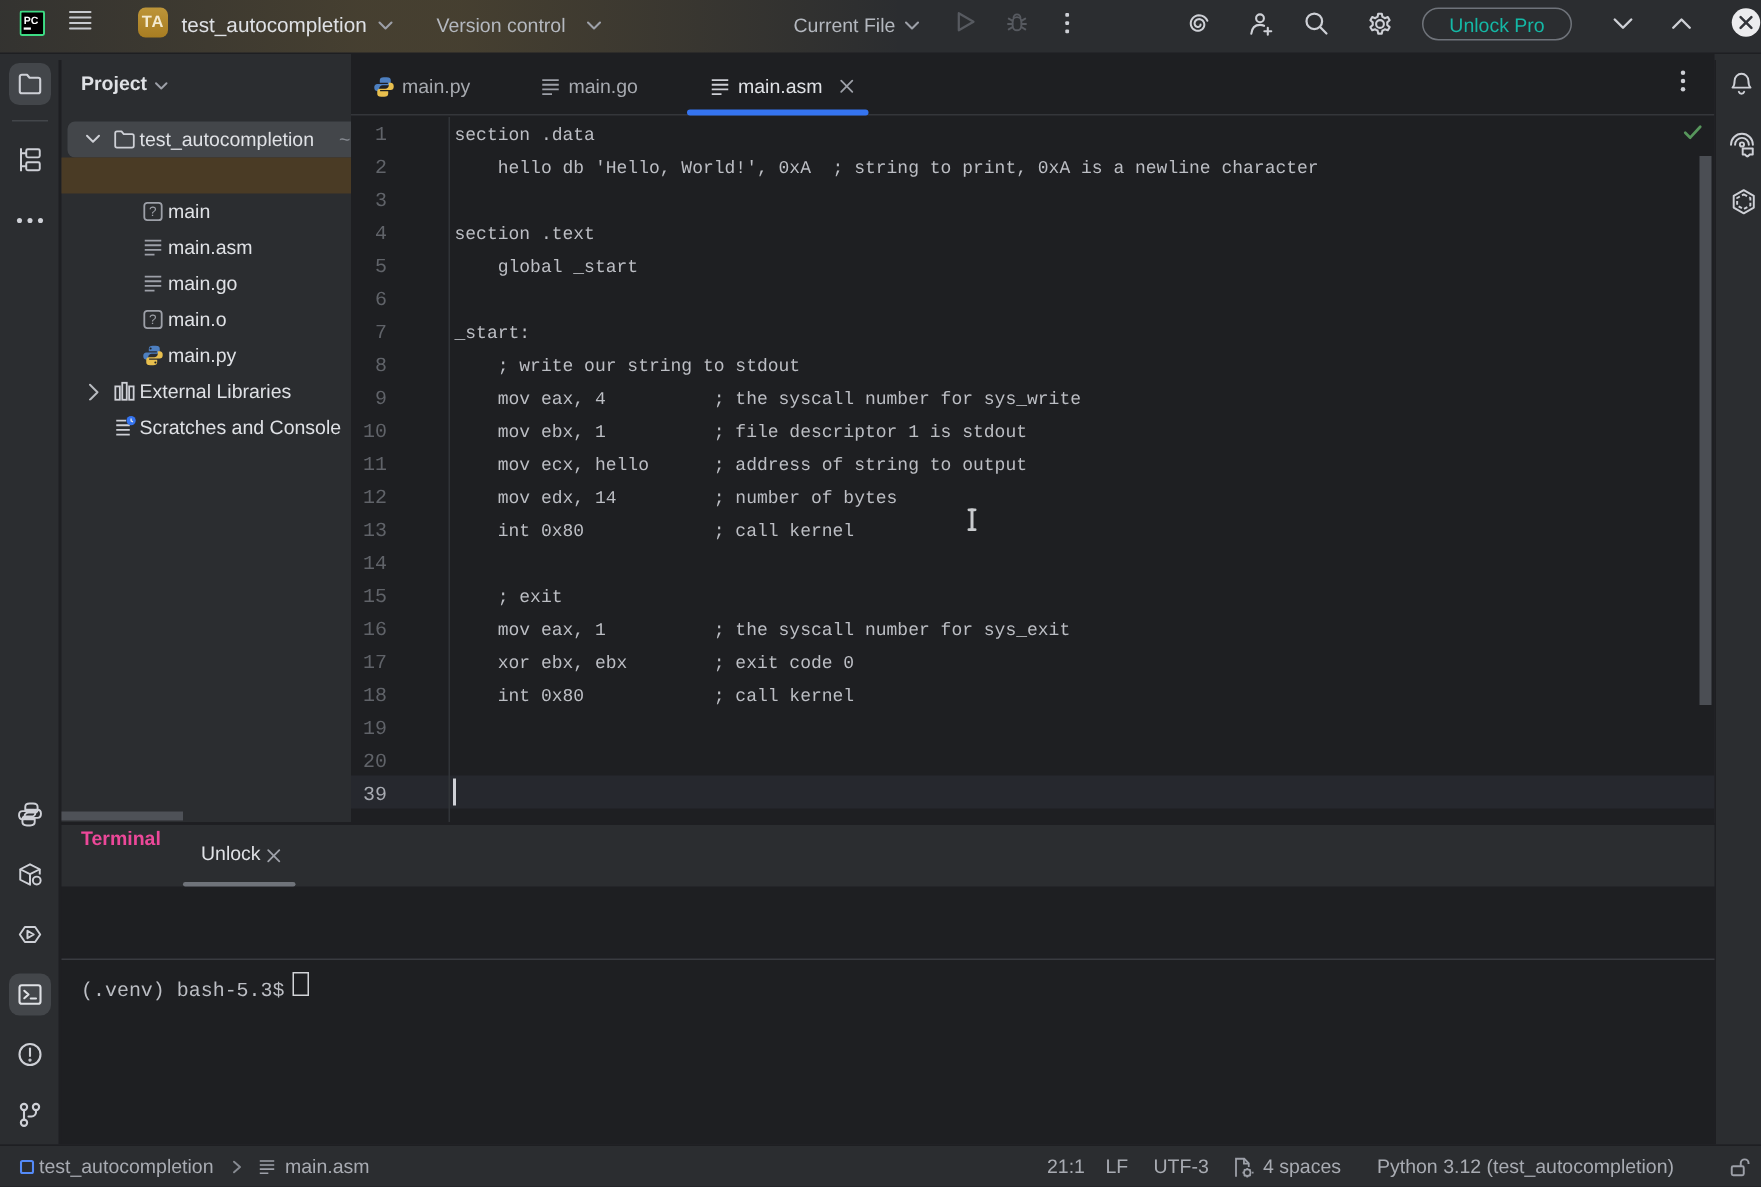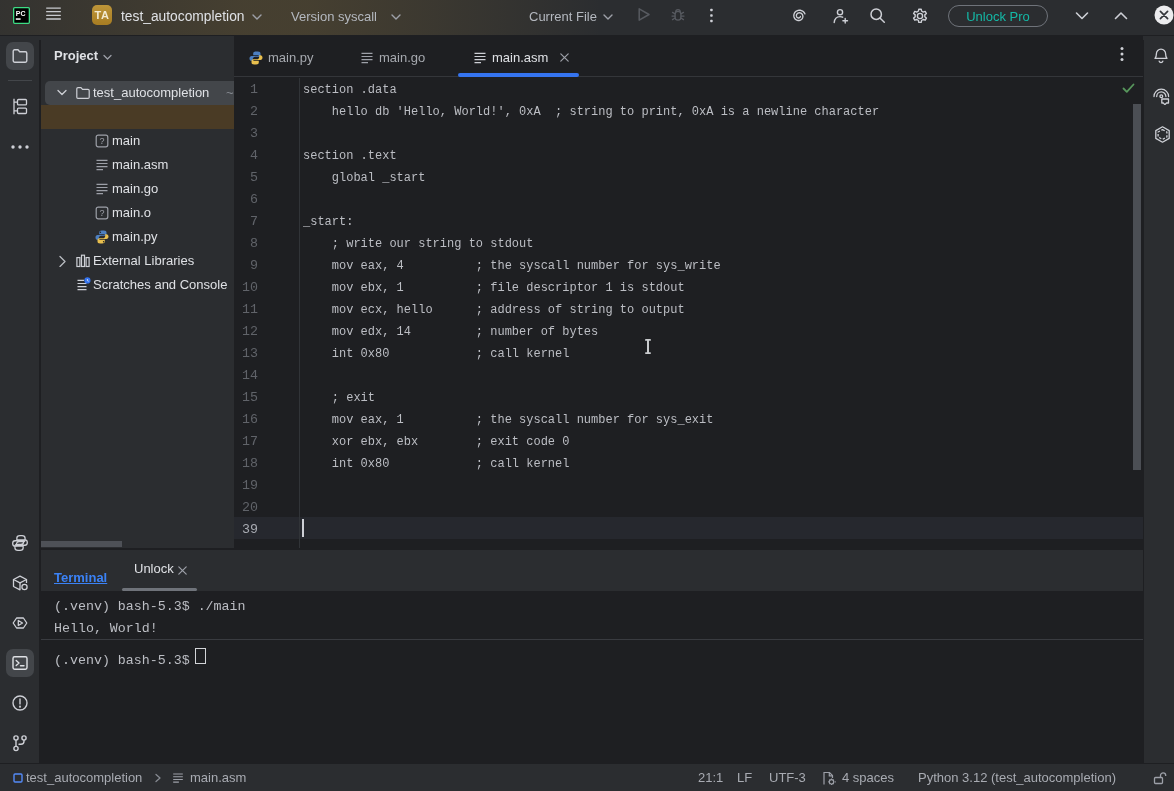--- a/index.html
+++ b/index.html
@@ -72,21 +72,21 @@
           <rect y="7.7" width="15" height="1.3" rx="0.65"></rect>
           <rect y="11.35" width="15" height="1.3" rx="0.65"></rect>
         </g>
     </svg>
 
     <div class="abs" style="left:92px;top:5px;width:20px;height:20px;border-radius:5px;background:linear-gradient(180deg,#bd9539,#a87d22);color:#f3ead0;font-size:11px;font-weight:bold;text-align:center;line-height:20px;letter-spacing:0.5px;">TA</div>
     <div class="abs tbtext" style="left:121px;top:0;font-size:13.8px">test_autocompletion</div>
     <svg class="abs" style="left:250px;top:10px" width="14" height="14" viewBox="0 0 14 14">
         <path d="M3 5 L7 9 L11 5" stroke="#9da0a8" stroke-width="1.4" fill="none" stroke-linecap="round" stroke-linejoin="round"></path>
       </svg>
-    <div class="abs tbtext tbmut" style="left:291px;top:0">Version syscall</div>
+    <div class="abs tbtext tbmut" style="left:291px;top:0">Version control</div>
     <svg class="abs" style="left:389px;top:10px" width="14" height="14" viewBox="0 0 14 14">
         <path d="M3 5 L7 9 L11 5" stroke="#9da0a8" stroke-width="1.4" fill="none" stroke-linecap="round" stroke-linejoin="round"></path>
       </svg>
     <div class="abs tbtext tbmut" style="left:529px;top:0">Current File</div>
     <svg class="abs" style="left:601px;top:10px" width="14" height="14" viewBox="0 0 14 14">
         <path d="M3 5 L7 9 L11 5" stroke="#9da0a8" stroke-width="1.4" fill="none" stroke-linecap="round" stroke-linejoin="round"></path>
       </svg>
 
     <svg class="abs" style="left:636px;top:7px" width="15" height="15" viewBox="0 0 15 15">
         <path d="M3.2 1.8 L13 7.5 L3.2 13.2 Z" fill="none" stroke="#575a60" stroke-width="1.5" stroke-linejoin="round"></path>
@@ -411,29 +411,27 @@
     <svg class="abs" style="left:9px;top:85px" width="19" height="19" viewBox="0 0 19 19">
       <g stroke="#ced0d6" stroke-width="1.3" fill="none" stroke-linejoin="round">
       <path d="M9.5 1.8 L16.2 5.6 V13.4 L9.5 17.2 L2.8 13.4 V5.6 Z"></path>
       <path d="M9.5 4.6 L13.9 7 V12 L9.5 14.4 L5.1 12 V7 Z" stroke-dasharray="2.5 1.6"></path>
         </g>
     </svg>
   </div>
 
   <div id="terminal" class="abs">
     <div id="termhead">
-      <div class="abs" style="left:13px;top:20px;color:#3b82f6;font-size:13px;font-weight:bold;text-decoration:underline;">Terminal</div>
+      <div class="abs" style="left:13px;top:1px;color:#ec4899;font-size:13px;font-weight:bold;">Terminal</div>
       <div class="abs" style="left:93px;top:11px;color:#dfe1e5;font-size:13px;">Unlock</div>
       <svg class="abs" style="left:136px;top:15px" width="11" height="11" viewBox="0 0 11 11">
           <path d="M1.8 1.8 L9.2 9.2 M9.2 1.8 L1.8 9.2" stroke="#9da0a8" stroke-width="1.2" stroke-linecap="round"></path>
         </svg>
     </div>
     <div id="termind"></div>
-    <div class="trowline mono" style="top:595px;line-height:22px;top:46px">(.venv) bash-5.3$ ./main
-Hello, World!</div>
     <div class="abs" style="left:0;top:89px;width:1102px;height:1px;background:#393b40"></div>
     <div class="trowline mono" style="top:100px;line-height:22px">(.venv) bash-5.3$</div>
     <div class="abs" style="left:154px;top:98px;width:11px;height:16px;border:1.5px solid #d2d4d8;"></div>
   </div>
 
   <div id="statusbar" class="abs">
     <svg class="abs" style="left:13px;top:9px" width="10" height="10" viewBox="0 0 10 10">
         <rect x="1" y="1" width="8" height="8" rx="1" fill="none" stroke="#548af7" stroke-width="1.4"></rect>
       </svg>
     <div class="sbitem" style="left:26px">test_autocompletion</div>

